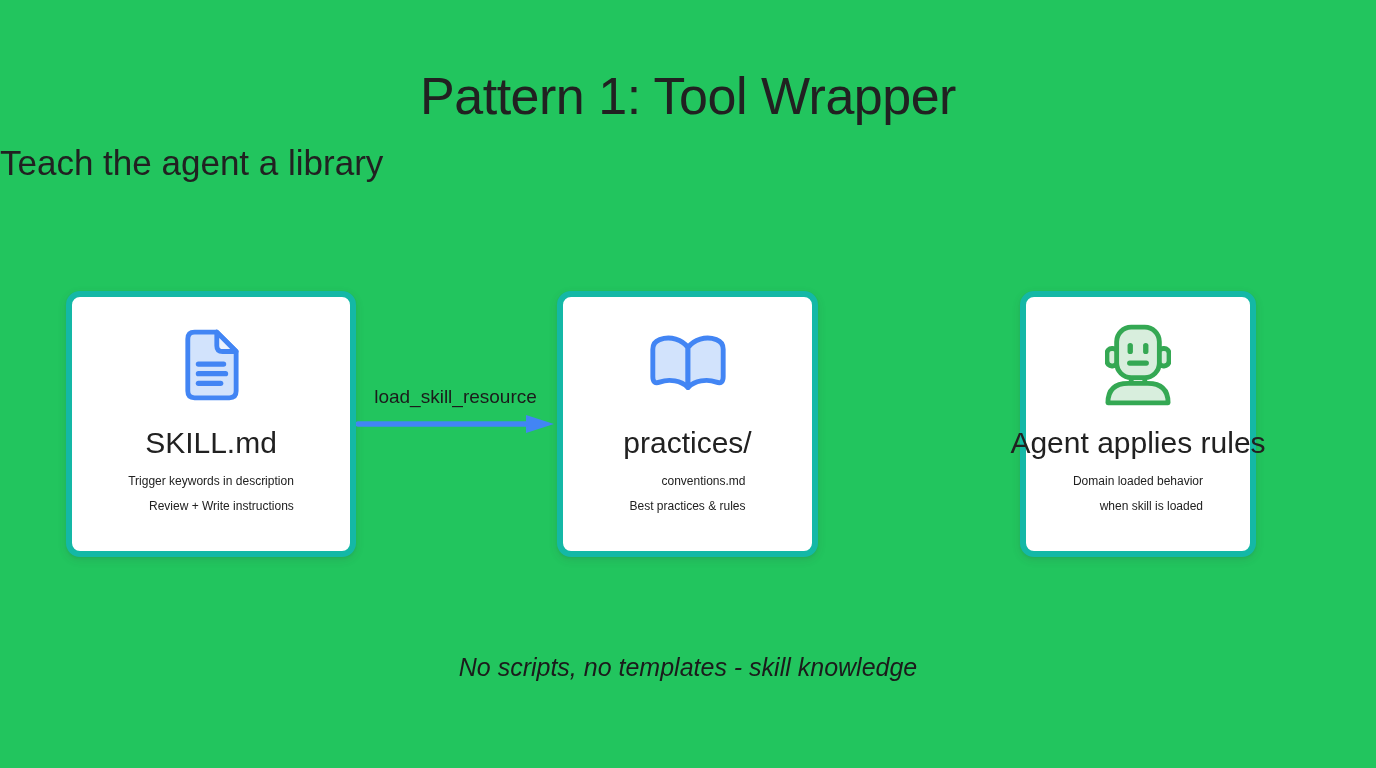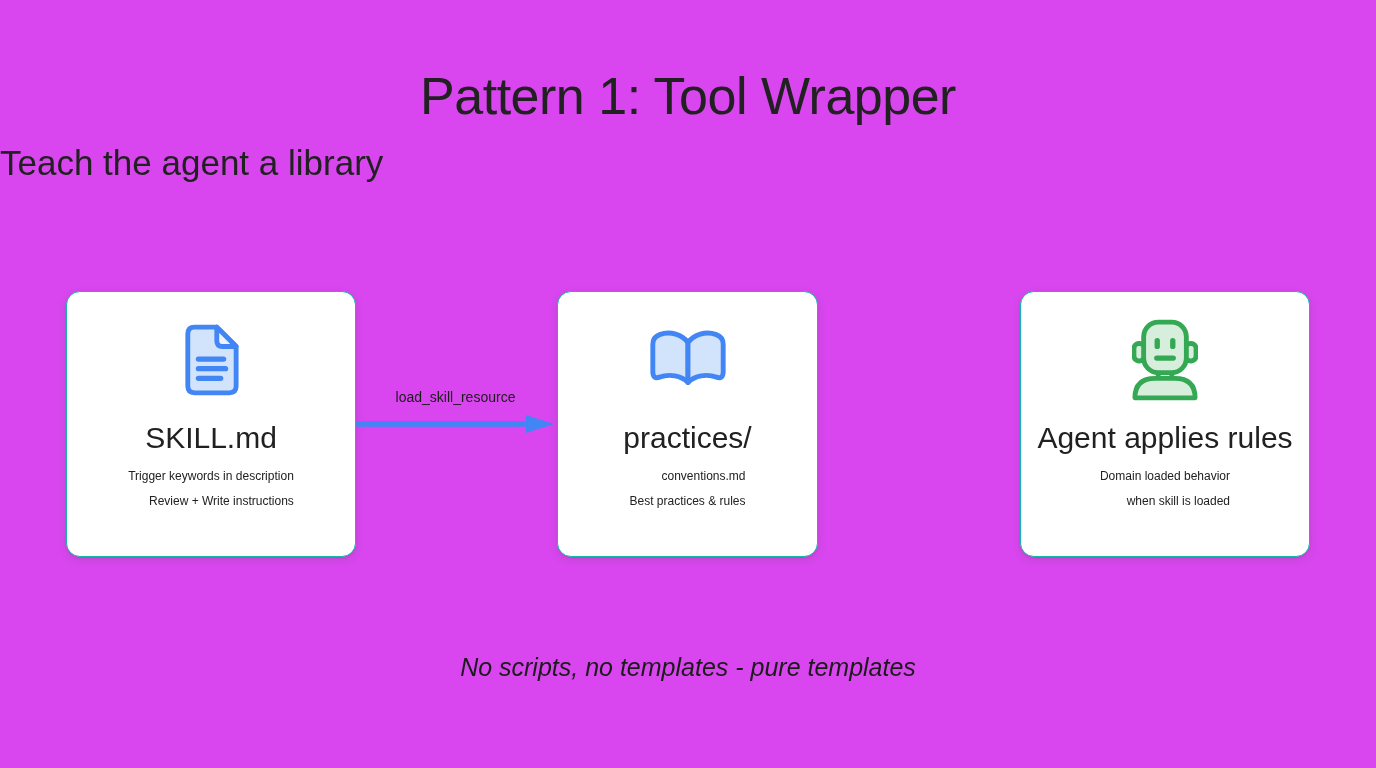--- a/index.html
+++ b/index.html
@@ -3,67 +3,67 @@
 <meta charset="utf-8">
 <style>
   html, body { margin: 0; padding: 0; }
   body {
     width: 1376px; height: 768px;
     background: #ffffff;
     overflow: hidden;
     font-family: "Liberation Sans", sans-serif;
     color: #1f1f1f;
   }
-  .stage { position: relative; width: 1376px; height: 768px; background:#d946ef; }
+  .stage { position: relative; width: 1376px; height: 768px; background:#22c55e; }
 
   .page-title {
     position: absolute; top: 64px; left: 0; width: 100%;
     text-align: center;
     font-size: 52px; line-height: 64px; font-weight: 400;
     letter-spacing: -0.5px; color: #212121;
   }
   .page-subtitle {
     position: absolute; top: 142px; left: 0; width: 100%;
     text-align: left;
     font-size: 35px; line-height: 42px; font-weight: 400; color: #212121;
   }
 
   .card {
     position: absolute; top: 291px; height: 266px;
     box-sizing: border-box;
     background: #ffffff;
-    border: 1px solid #14b8a6;
+    border: 6px solid #14b8a6;
     border-radius: 14px;
     box-shadow: 0 3px 8px rgba(60,64,67,0.14), 0 1px 2px rgba(60,64,67,0.08);
     display: flex; flex-direction: column; align-items: center;
   }
   .card-1 { left: 66px;   width: 290px; }
   .card-2 { left: 557px;  width: 261px; }
-  .card-3 { left: 1020px; width: 290px; }
+  .card-3 { left: 1020px; width: 236px; }
 
   .card-icon {
     margin-top: 31px; height: 74px;
     display: flex; align-items: center; justify-content: center;
   }
   .card-title {
     margin-top: 24px;
     font-size: 30px; line-height: 34px; font-weight: 400; color: #212121;
     white-space: nowrap;
   }
   .card-desc {
     margin-top: 9px;
     font-size: 12px; line-height: 24.5px; color: #212121;
     text-align: right;
   }
 
   .arrow-group { position: absolute; top: 386px; text-align: center; }
   .arrow-group-1 { left: 356px; width: 199px; }
   .arrow-group-2 { left: 818px; width: 198px; }
   .arrow-label {
-    font-size: 14px; line-height: 22px; color: #1b1b1b; white-space: nowrap;
+    font-size: 19px; line-height: 22px; color: #1b1b1b; white-space: nowrap;
   }
   .arrow-svg { display: block; margin: 6px auto 0 auto; }
 
   .footnote {
     position: absolute; top: 650px; left: 0; width: 100%;
     text-align: center;
     font-style: italic; font-size: 25px; line-height: 34px; color: #1b1b1b;
   }
 
   
@@ -134,15 +134,15 @@
         <line class="green-line" x1="25.5" y1="40" x2="42.5" y2="40"></line>
       </svg>
     </div>
     <div class="card-title">Agent applies rules</div>
     <div class="card-desc">
       <div>Domain loaded behavior</div>
       <div>when skill is loaded</div>
     </div>
   </div>
 
-  <div class="footnote">No scripts, no templates - pure templates</div>
+  <div class="footnote">No scripts, no templates - skill knowledge</div>
 
 </div>
 
 </body></html>

